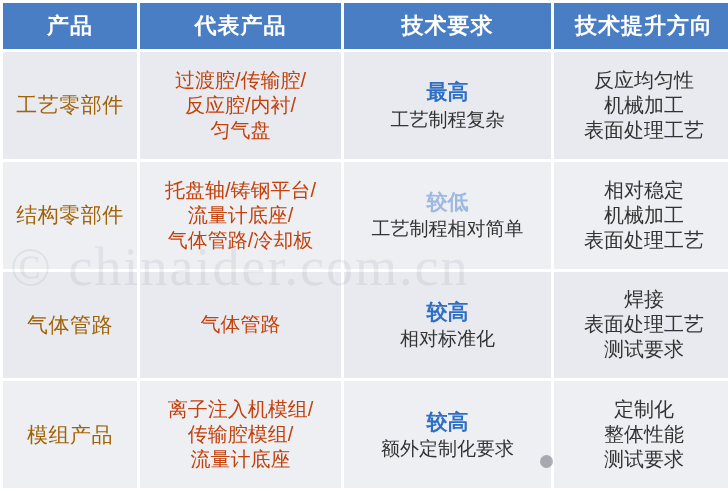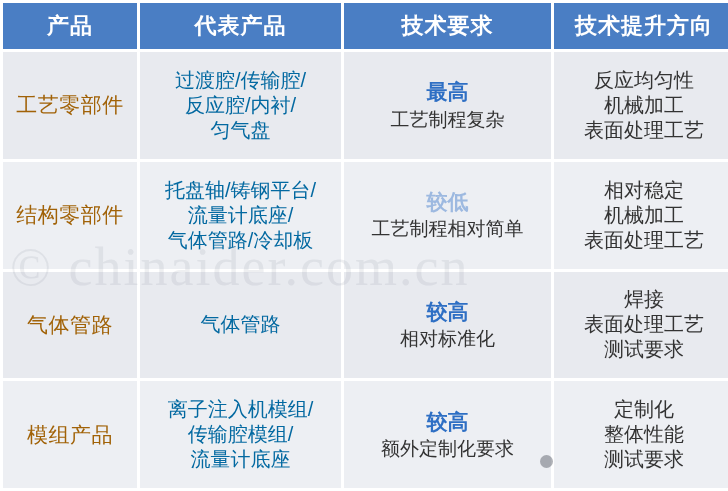--- a/index.html
+++ b/index.html
@@ -68,21 +68,21 @@
   }
 
   td.cell-product {
     font-size: 21px;
     color: #a16207;
     letter-spacing: 0.5px;
   }
 
   td.cell-examples {
     font-size: 20px;
-    color: #0369a1;
+    color: #c2410c;
   }
 
   td.cell-tech {
     font-size: 19px;
     color: #333333;
   }
 
   td.cell-direction {
     font-size: 20px;
     color: #333333;

